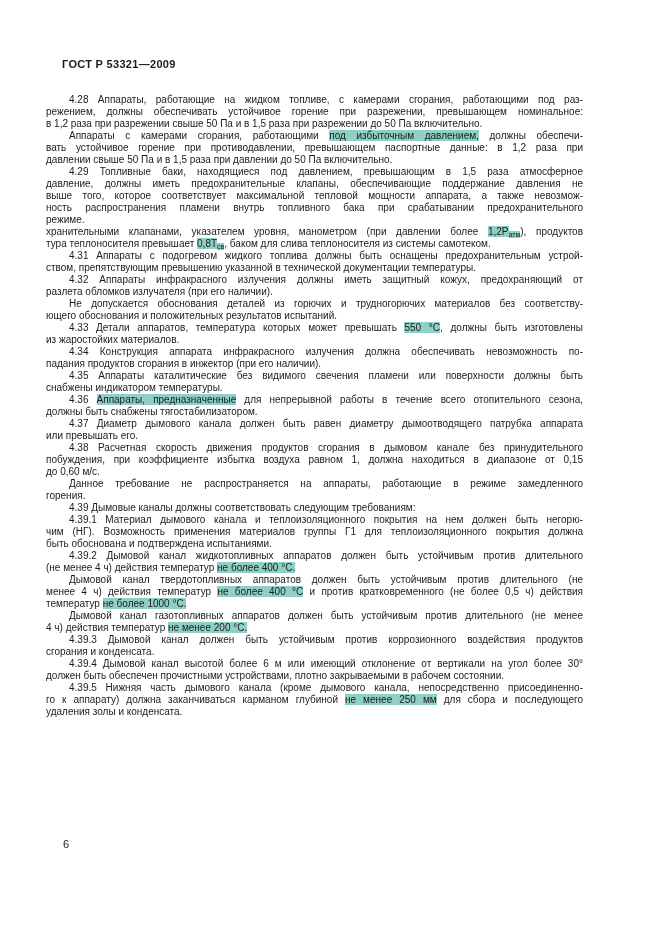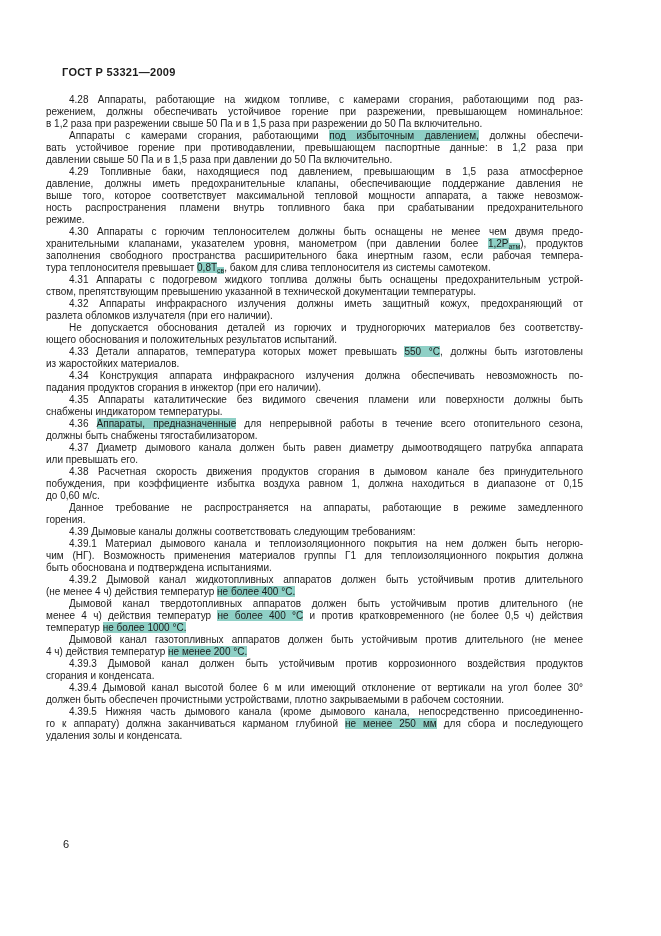--- a/index.html
+++ b/index.html
@@ -12,21 +12,21 @@
     overflow: hidden;
   }
   .page {
     position: absolute;
     inset: 0;
     background: var(--page-bg, #ffffff);
   }
   .doc-header {
     position: absolute;
     left: 62px;
-    top: 66px;
+    top: 58px;
     font-size: 11px;
     font-weight: bold;
     letter-spacing: 0.3px;
   }
   .doc-body {
     position: absolute;
     left: 46px;
     top: 94px;
     width: 537px;
     font-size: 10px;
@@ -66,23 +66,21 @@
       <div class="line"><span>режением, должны обеспечивать устойчивое горение при разрежении, превышающем номинальное:</span></div>
       <div class="line last"><span>в 1,2 раза при разрежении свыше 50 Па и в 1,5 раза при разрежении до 50 Па включительно.</span></div>
       <div class="line indent"><span>Аппараты с камерами сгорания, работающими </span><span class="hl">под избыточным давлением,</span><span> должны обеспечи-</span></div>
       <div class="line"><span>вать устойчивое горение при противодавлении, превышающем паспортные данные: в 1,2 раза при</span></div>
       <div class="line last"><span>давлении свыше 50 Па и в 1,5 раза при давлении до 50 Па включительно.</span></div>
       <div class="line indent"><span>4.29 Топливные баки, находящиеся под давлением, превышающим в 1,5 раза атмосферное</span></div>
       <div class="line"><span>давление, должны иметь предохранительные клапаны, обеспечивающие поддержание давления не</span></div>
       <div class="line"><span>выше того, которое соответствует максимальной тепловой мощности аппарата, а также невозмож-</span></div>
       <div class="line"><span>ность распространения пламени внутрь топливного бака при срабатывании предохранительного</span></div>
       <div class="line last"><span>режиме.</span></div>
-      <div class="line indent"><span>4.30 Аппараты с горючим теплоносителем должны быть оснащены не менее чем двумя предо-</span></div>
       <div class="line"><span>хранительными клапанами, указателем уровня, манометром (при давлении более </span><span class="hl">1,2Р</span><sub class="hl">атм</sub><span>), продуктов</span></div>
-      <div class="line"><span>заполнения свободного пространства расширительного бака инертным газом, если рабочая темпера-</span></div>
       <div class="line last"><span>тура теплоносителя превышает </span><span class="hl">0,8Т</span><sub class="hl">св</sub><span>, баком для слива теплоносителя из системы самотеком.</span></div>
       <div class="line indent"><span>4.31 Аппараты с подогревом жидкого топлива должны быть оснащены предохранительным устрой-</span></div>
       <div class="line last"><span>ством, препятствующим превышению указанной в технической документации температуры.</span></div>
       <div class="line indent"><span>4.32 Аппараты инфракрасного излучения должны иметь защитный кожух, предохраняющий от</span></div>
       <div class="line last"><span>разлета обломков излучателя (при его наличии).</span></div>
       <div class="line indent"><span>Не допускается обоснования деталей из горючих и трудногорючих материалов без соответству-</span></div>
       <div class="line last"><span>ющего обоснования и положительных результатов испытаний.</span></div>
       <div class="line indent"><span>4.33 Детали аппаратов, температура которых может превышать </span><span class="hl">550 °С</span><span>, должны быть изготовлены</span></div>
       <div class="line last"><span>из жаростойких материалов.</span></div>
       <div class="line indent"><span>4.34 Конструкция аппарата инфракрасного излучения должна обеспечивать невозможность по-</span></div>

